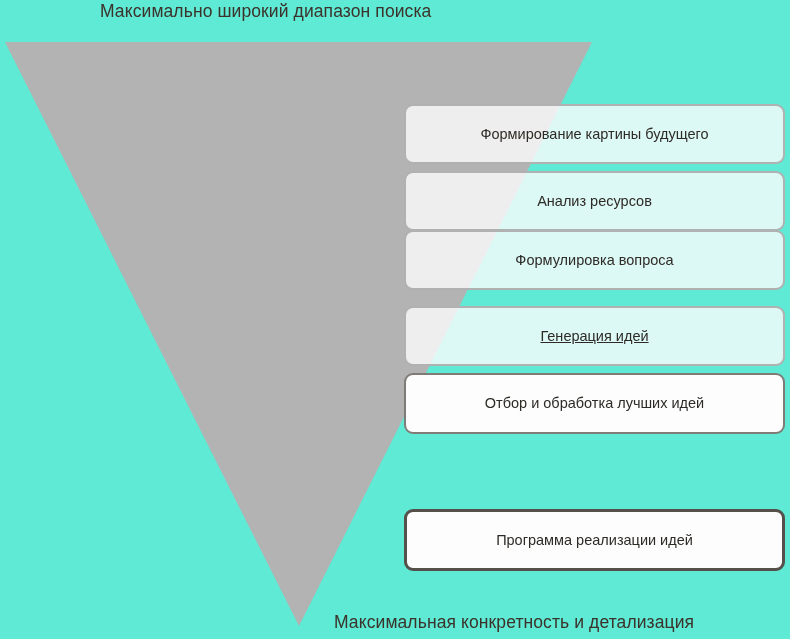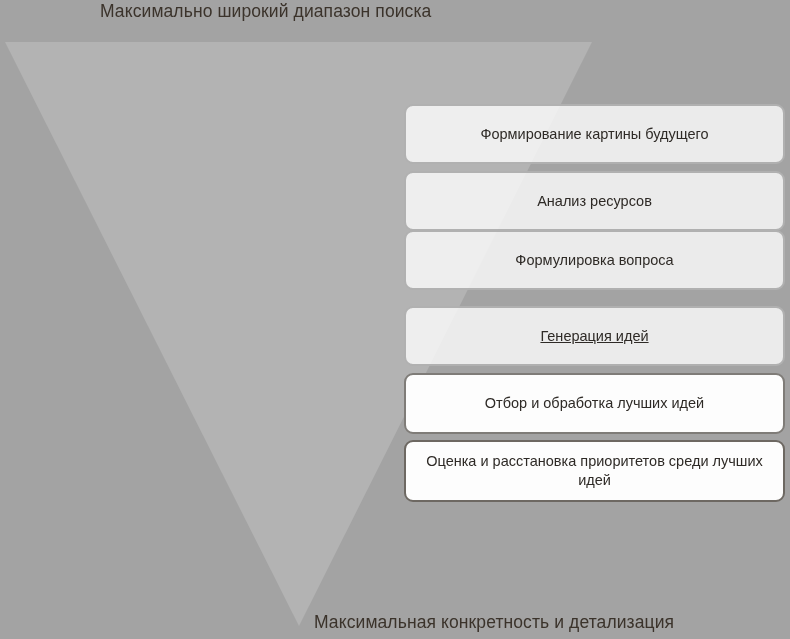--- a/index.html
+++ b/index.html
@@ -7,35 +7,35 @@
     padding: 0;
     background: #ffffff;
   }
   body {
     font-family: "Liberation Sans", "DejaVu Sans", sans-serif;
   }
   #canvas {
     position: relative;
     width: 790px;
     height: 639px;
-    background: #a3a3a3;
+    background: #5eead4;
     overflow: hidden;
   }
 
   
   .title {
     position: absolute;
     color: #3b332b;
     font-size: 17.5px;
     line-height: 21px;
     white-space: nowrap;
     letter-spacing: 0.1px;
   }
   #title-top  { left: 100px; top: 1px; }
-  #title-bottom { left: 314px; top: 612px; }
+  #title-bottom { left: 334px; top: 612px; }
 
   
   #funnel-triangle {
     position: absolute;
     left: 0;
     top: 0;
     width: 790px;
     height: 639px;
   }
 
@@ -101,19 +101,19 @@
   </div>
   <div class="stage light" id="stage-2">
     <span>Формулировка вопроса</span>
   </div>
   <div class="stage light" id="stage-3">
     <span>Генерация идей</span>
   </div>
   <div class="stage solid-a" id="stage-4">
     <span>Отбор и обработка лучших идей</span>
   </div>
-  <div class="stage solid-b" id="stage-5">
-    <span>Оценка и расстановка приоритетов среди лучших идей</span>
+  <div class="stage solid-c" id="stage-6">
+    <span>Программа реализации идей</span>
   </div>
 
   <div class="title" id="title-bottom">Максимальная конкретность и детализация</div>
 
 </div>
 
 </body></html>

